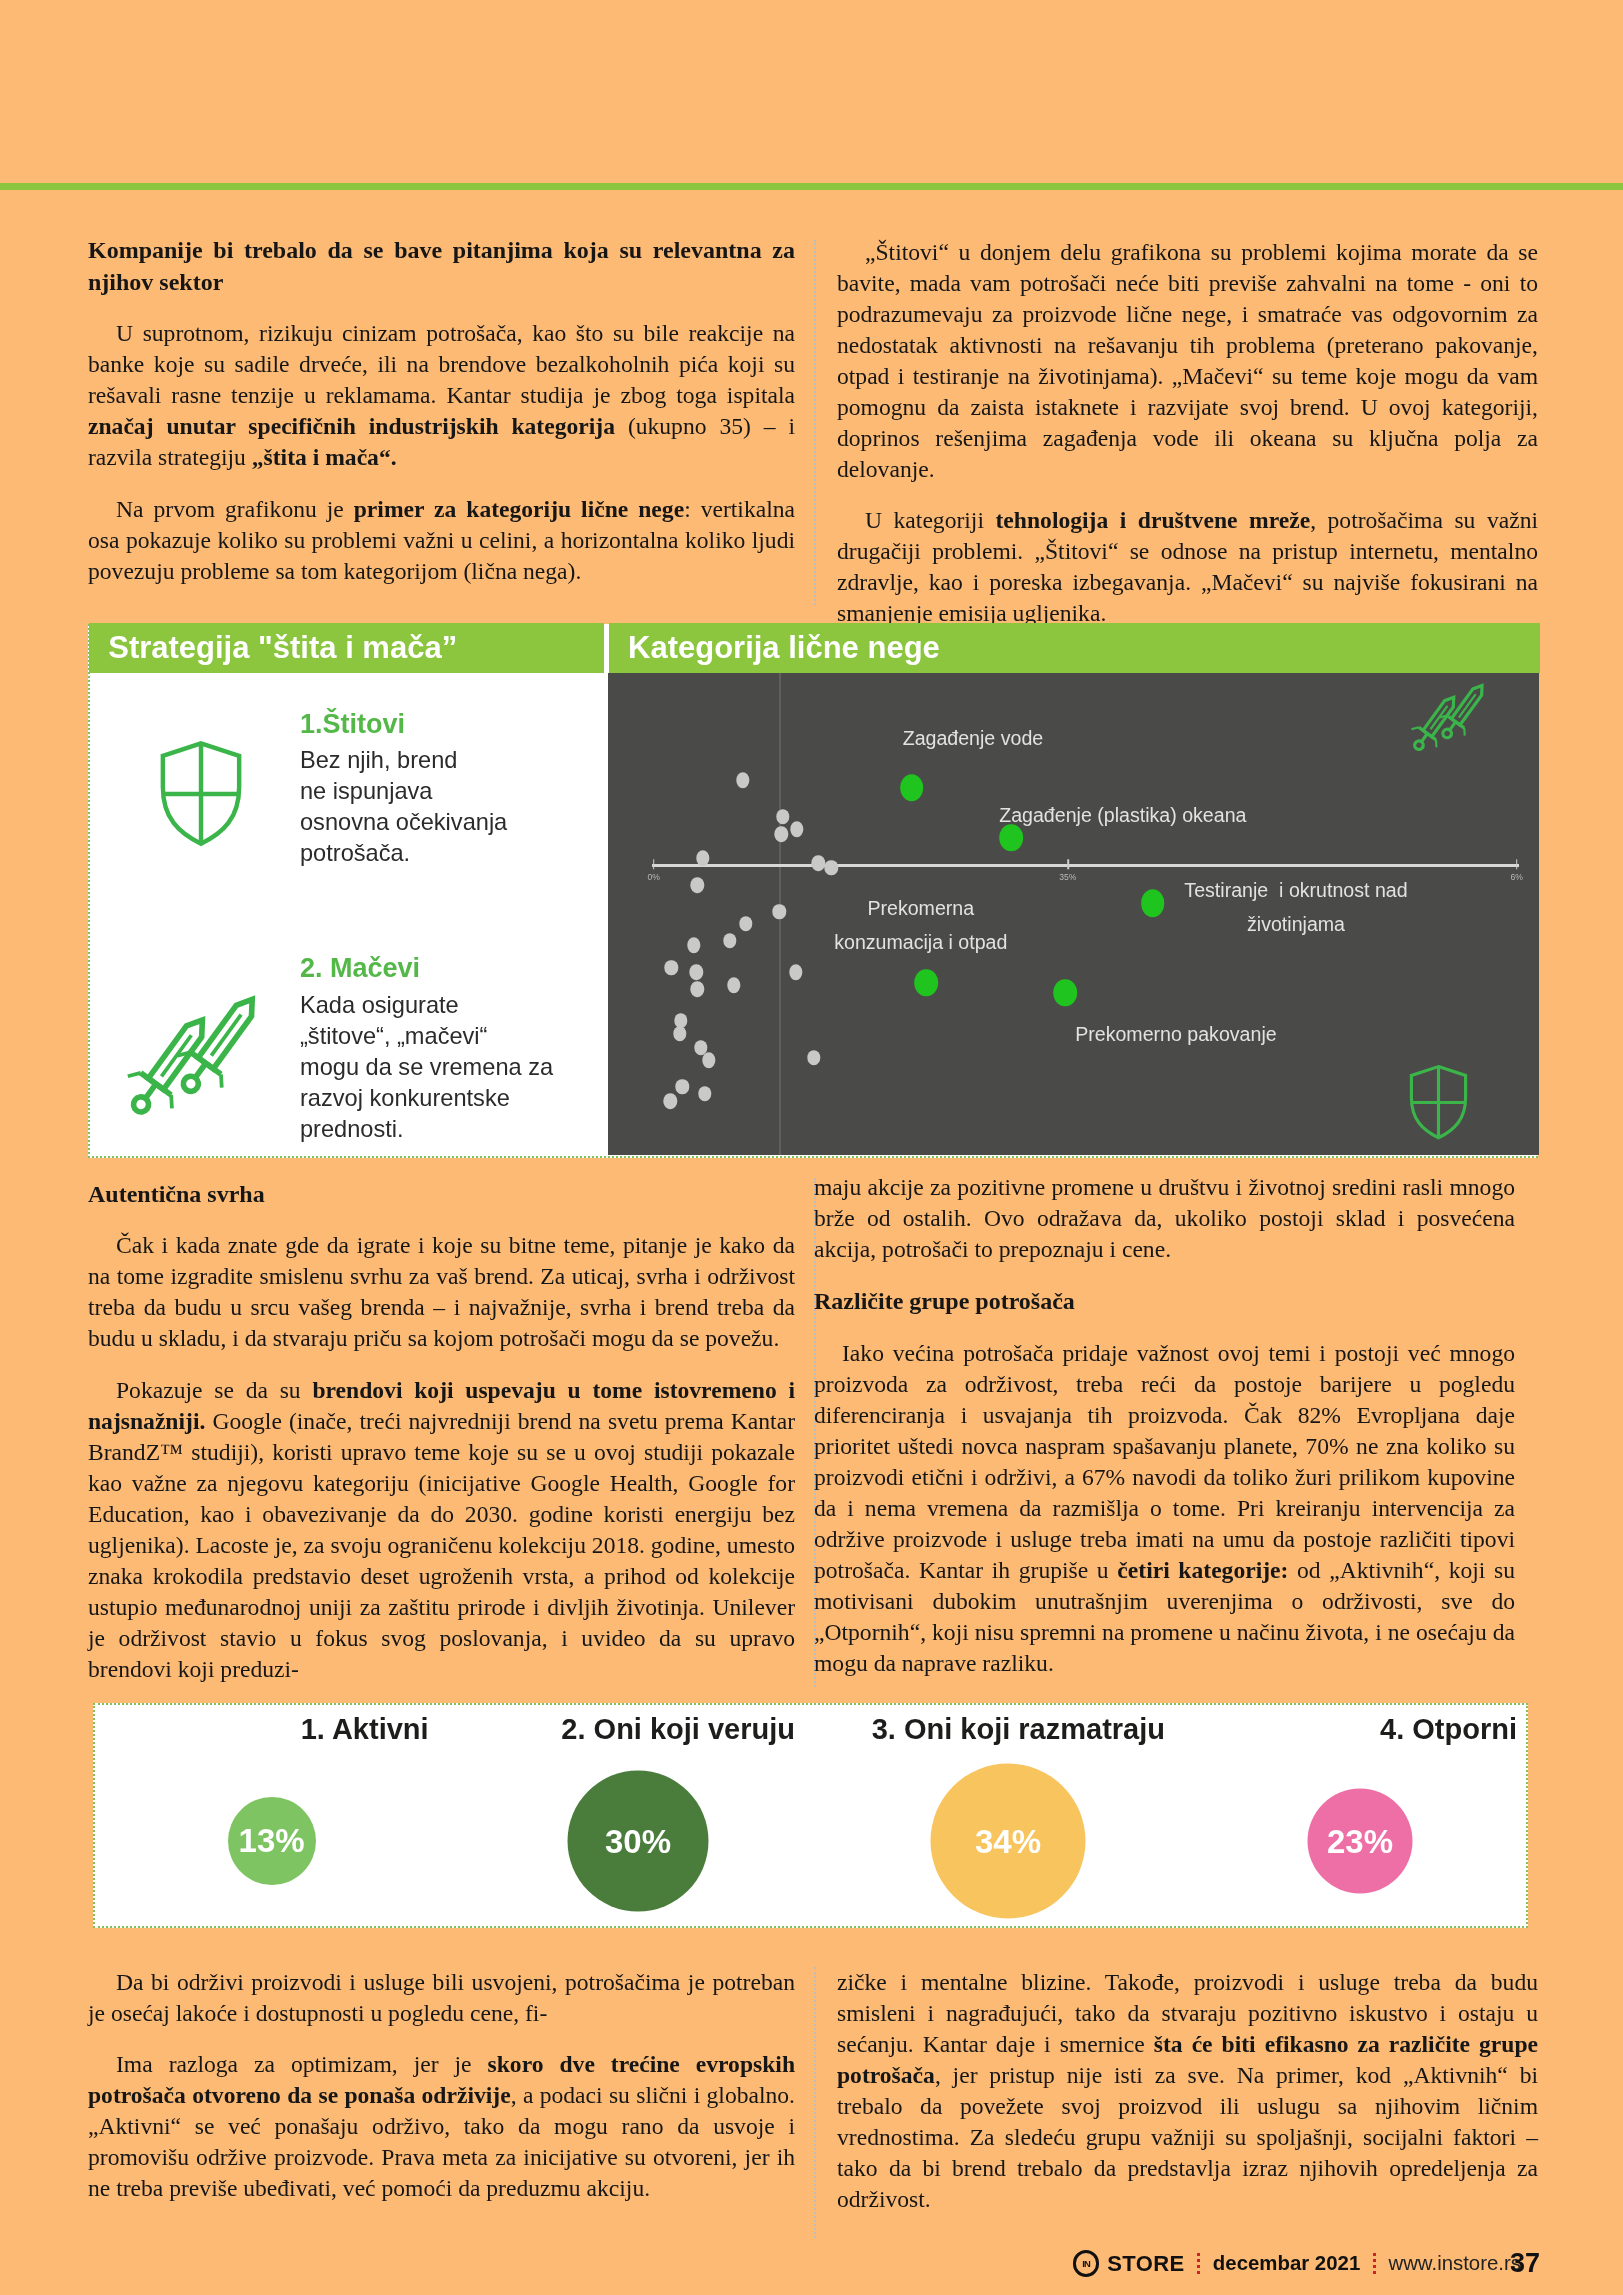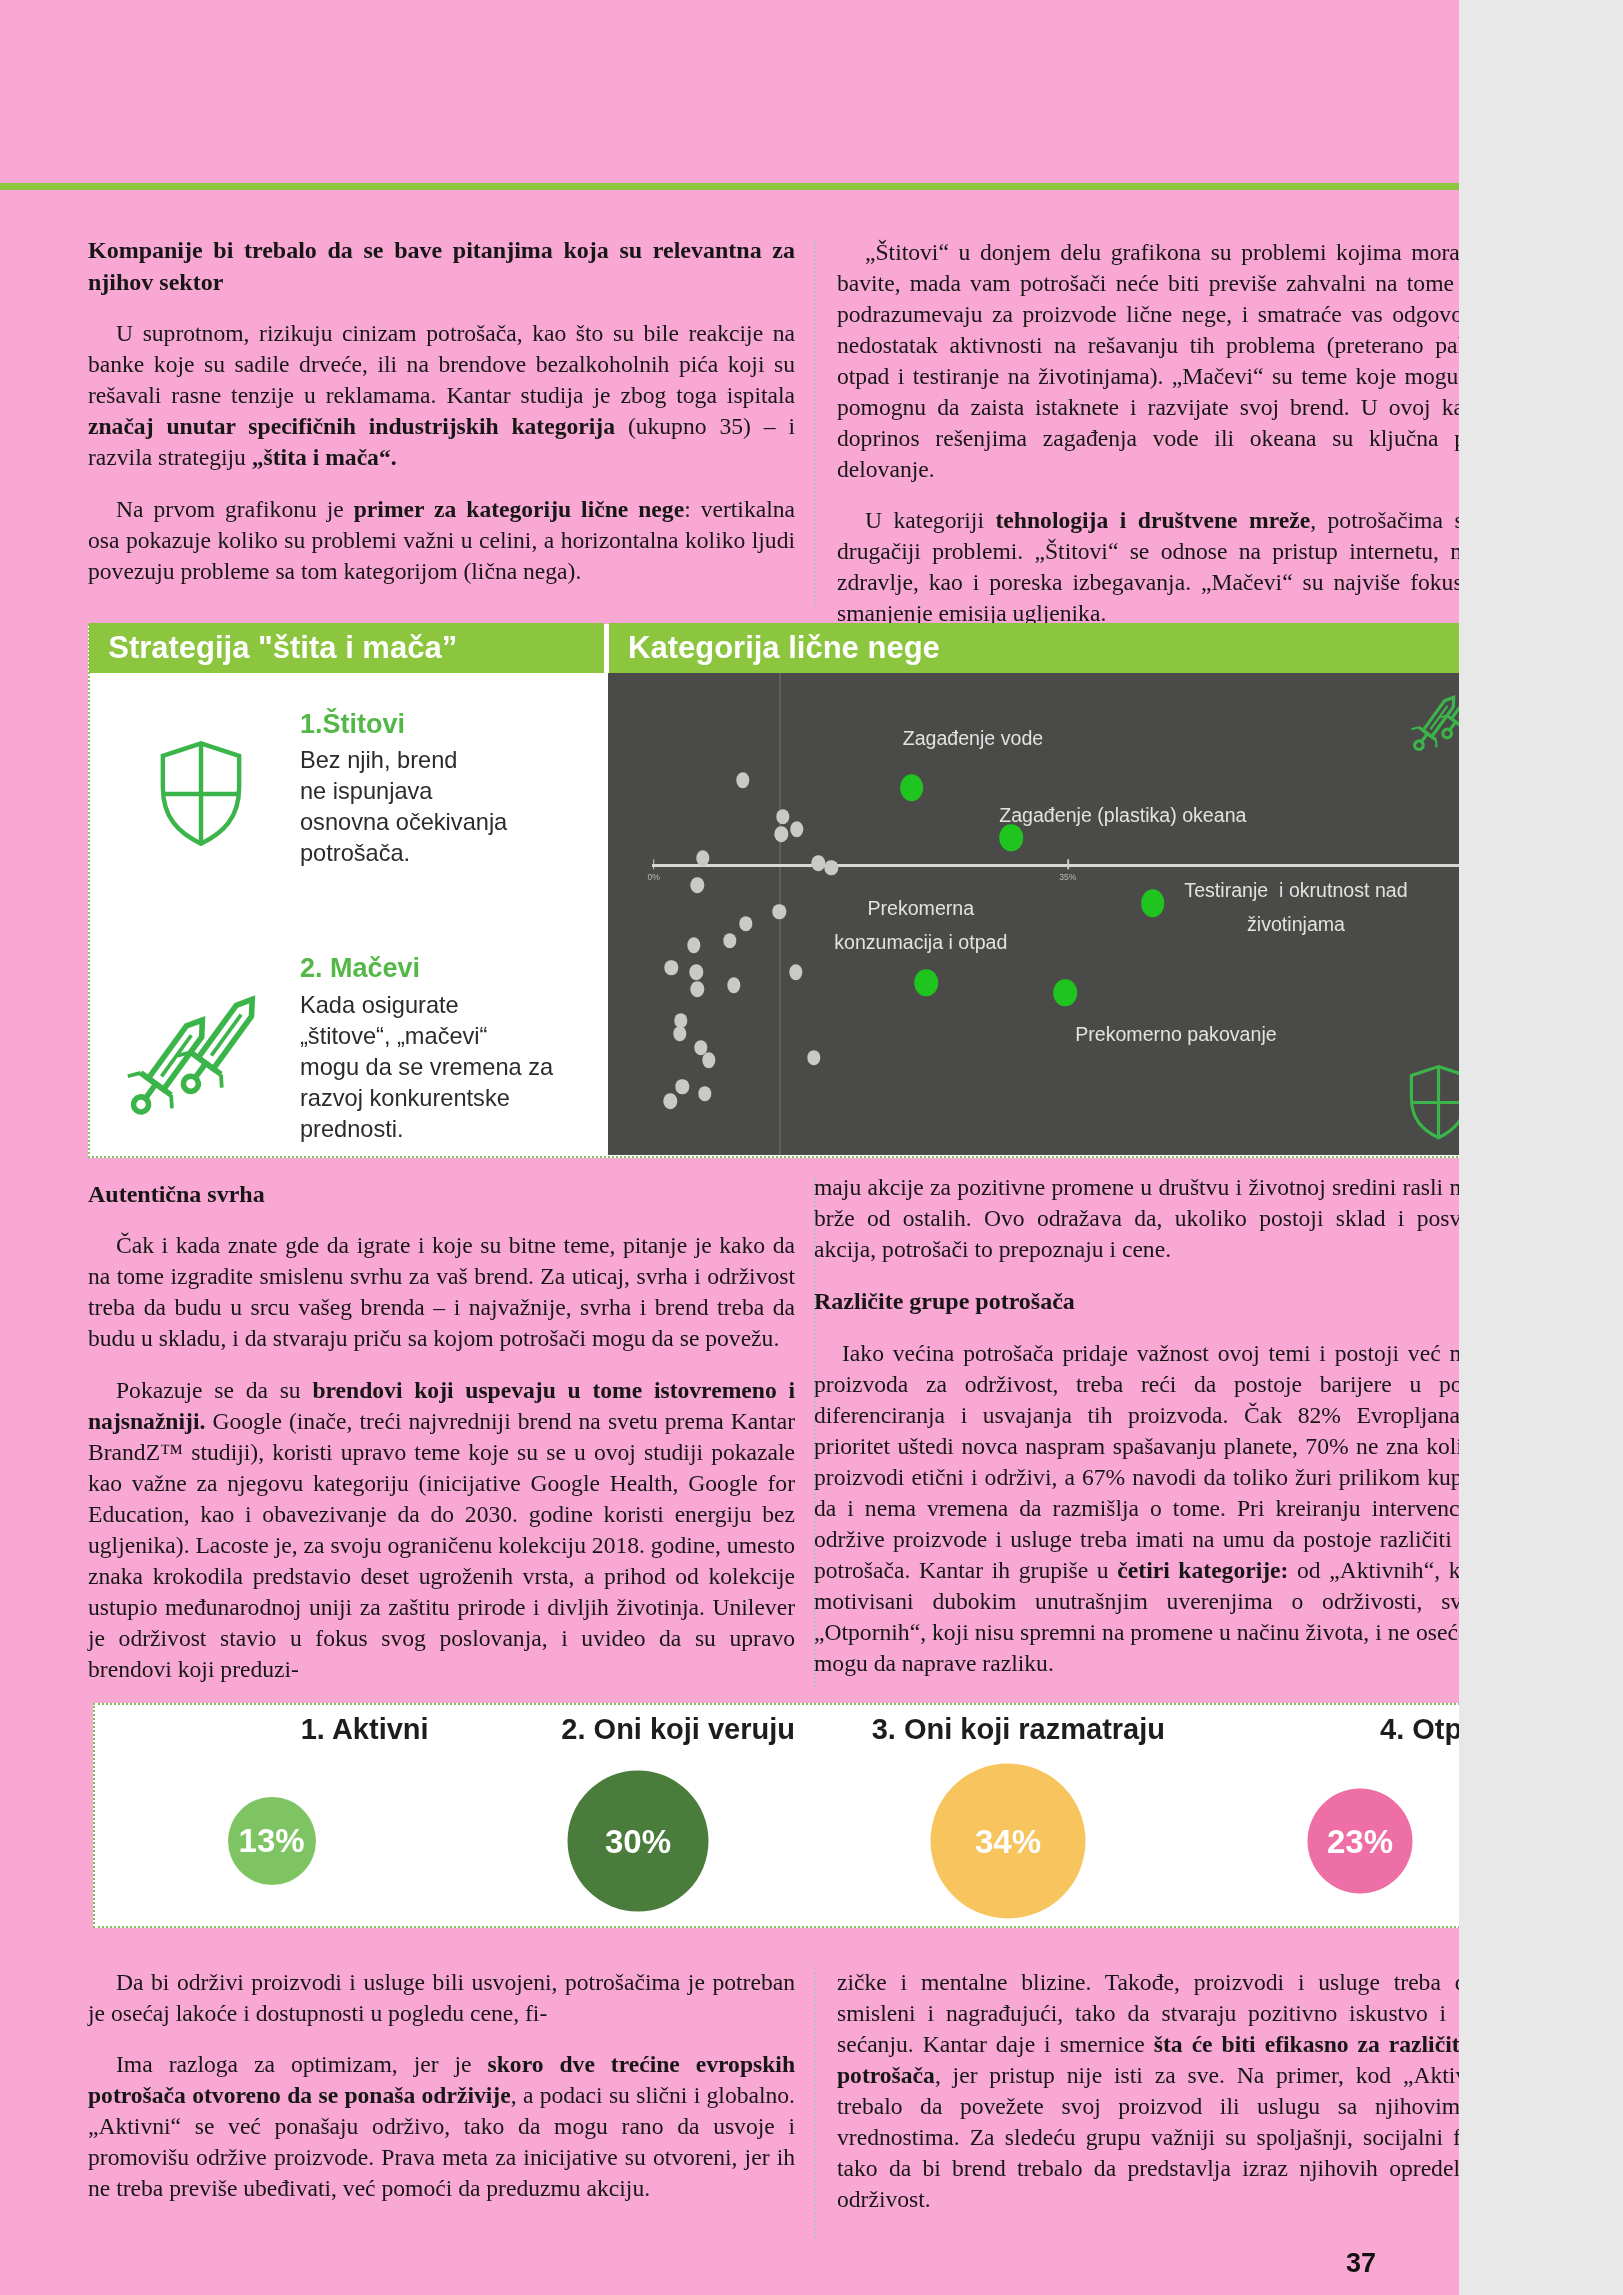--- a/index.html
+++ b/index.html
@@ -1,16 +1,16 @@
 <!DOCTYPE html>
 <html style="font-size:12.6px"><head>
 <meta charset="utf-8">
 <style>
   html,body{margin:0;padding:0;background:#e8e8e8;}
-  .page{position:relative;width:1459px;height:2295px;background:#f9a8d4;overflow:hidden;
+  .page{position:relative;width:1623px;height:2295px;background:#fdba74;overflow:hidden;
         font-family:"Liberation Serif",serif;color:#161616;}
   .abs{position:absolute;}
 
   
   .top-rule{position:absolute;left:0;top:183px;width:1623px;height:7px;background:#8cc63f;}
 
   
   .col{position:absolute;text-align:justify;font-size:23.6px;line-height:31px;}
   .col p{margin:0 0 20.4px 0;text-indent:28px;}
   .col p.cont{text-indent:0;}
@@ -238,16 +238,24 @@
 
   <div class="col" style="left:88px;top:1967px;width:707px;">
     <p><span>Da bi održivi proizvodi i usluge bili usvojeni, potrošačima je potreban je osećaj lakoće i dostupnosti u pogledu cene, fi-</span></p>
     <p><span>Ima razloga za optimizam, jer je </span><b>skoro dve trećine evropskih potrošača otvoreno da se ponaša održivije</b><span>, a podaci su slični i globalno. „Aktivni“ se već ponašaju održivo, tako da mogu rano da usvoje i promovišu održive proizvode. Prava meta za inicijative su otvoreni, jer ih ne treba previše ubeđivati, već pomoći da preduzmu akciju.</span></p>
   </div>
   <div class="vdiv" style="left:814px;top:1967px;height:271px;"></div>
   <div class="col" style="left:837px;top:1967px;width:701px;">
     <p class="cont"><span>zičke i mentalne blizine. Takođe, proizvodi i usluge treba da budu smisleni i nagrađujući, tako da stvaraju pozitivno iskustvo i ostaju u sećanju. Kantar daje i smernice </span><b>šta će biti efikasno za različite grupe potrošača</b><span>, jer pristup nije isti za sve. Na primer, kod „Aktivnih“ bi trebalo da povežete svoj proizvod ili uslugu sa njihovim ličnim vrednostima. Za sledeću grupu važniji su spoljašnji, socijalni faktori – tako da bi brend trebalo da predstavlja izraz njihovih opredeljenja za održivost.</span></p>
   </div>
 
+  <div class="footer">
+    <span class="logo-mark">IN</span>
+    <span class="brand">STORE</span>
+    <span class="fsep"></span>
+    <span class="fdate">decembar 2021</span>
+    <span class="fsep"></span>
+    <span class="fsite">www.instore.rs</span>
+  </div>
   <div class="pageno">37</div>
 
 </div>
 
 
 </body></html>

